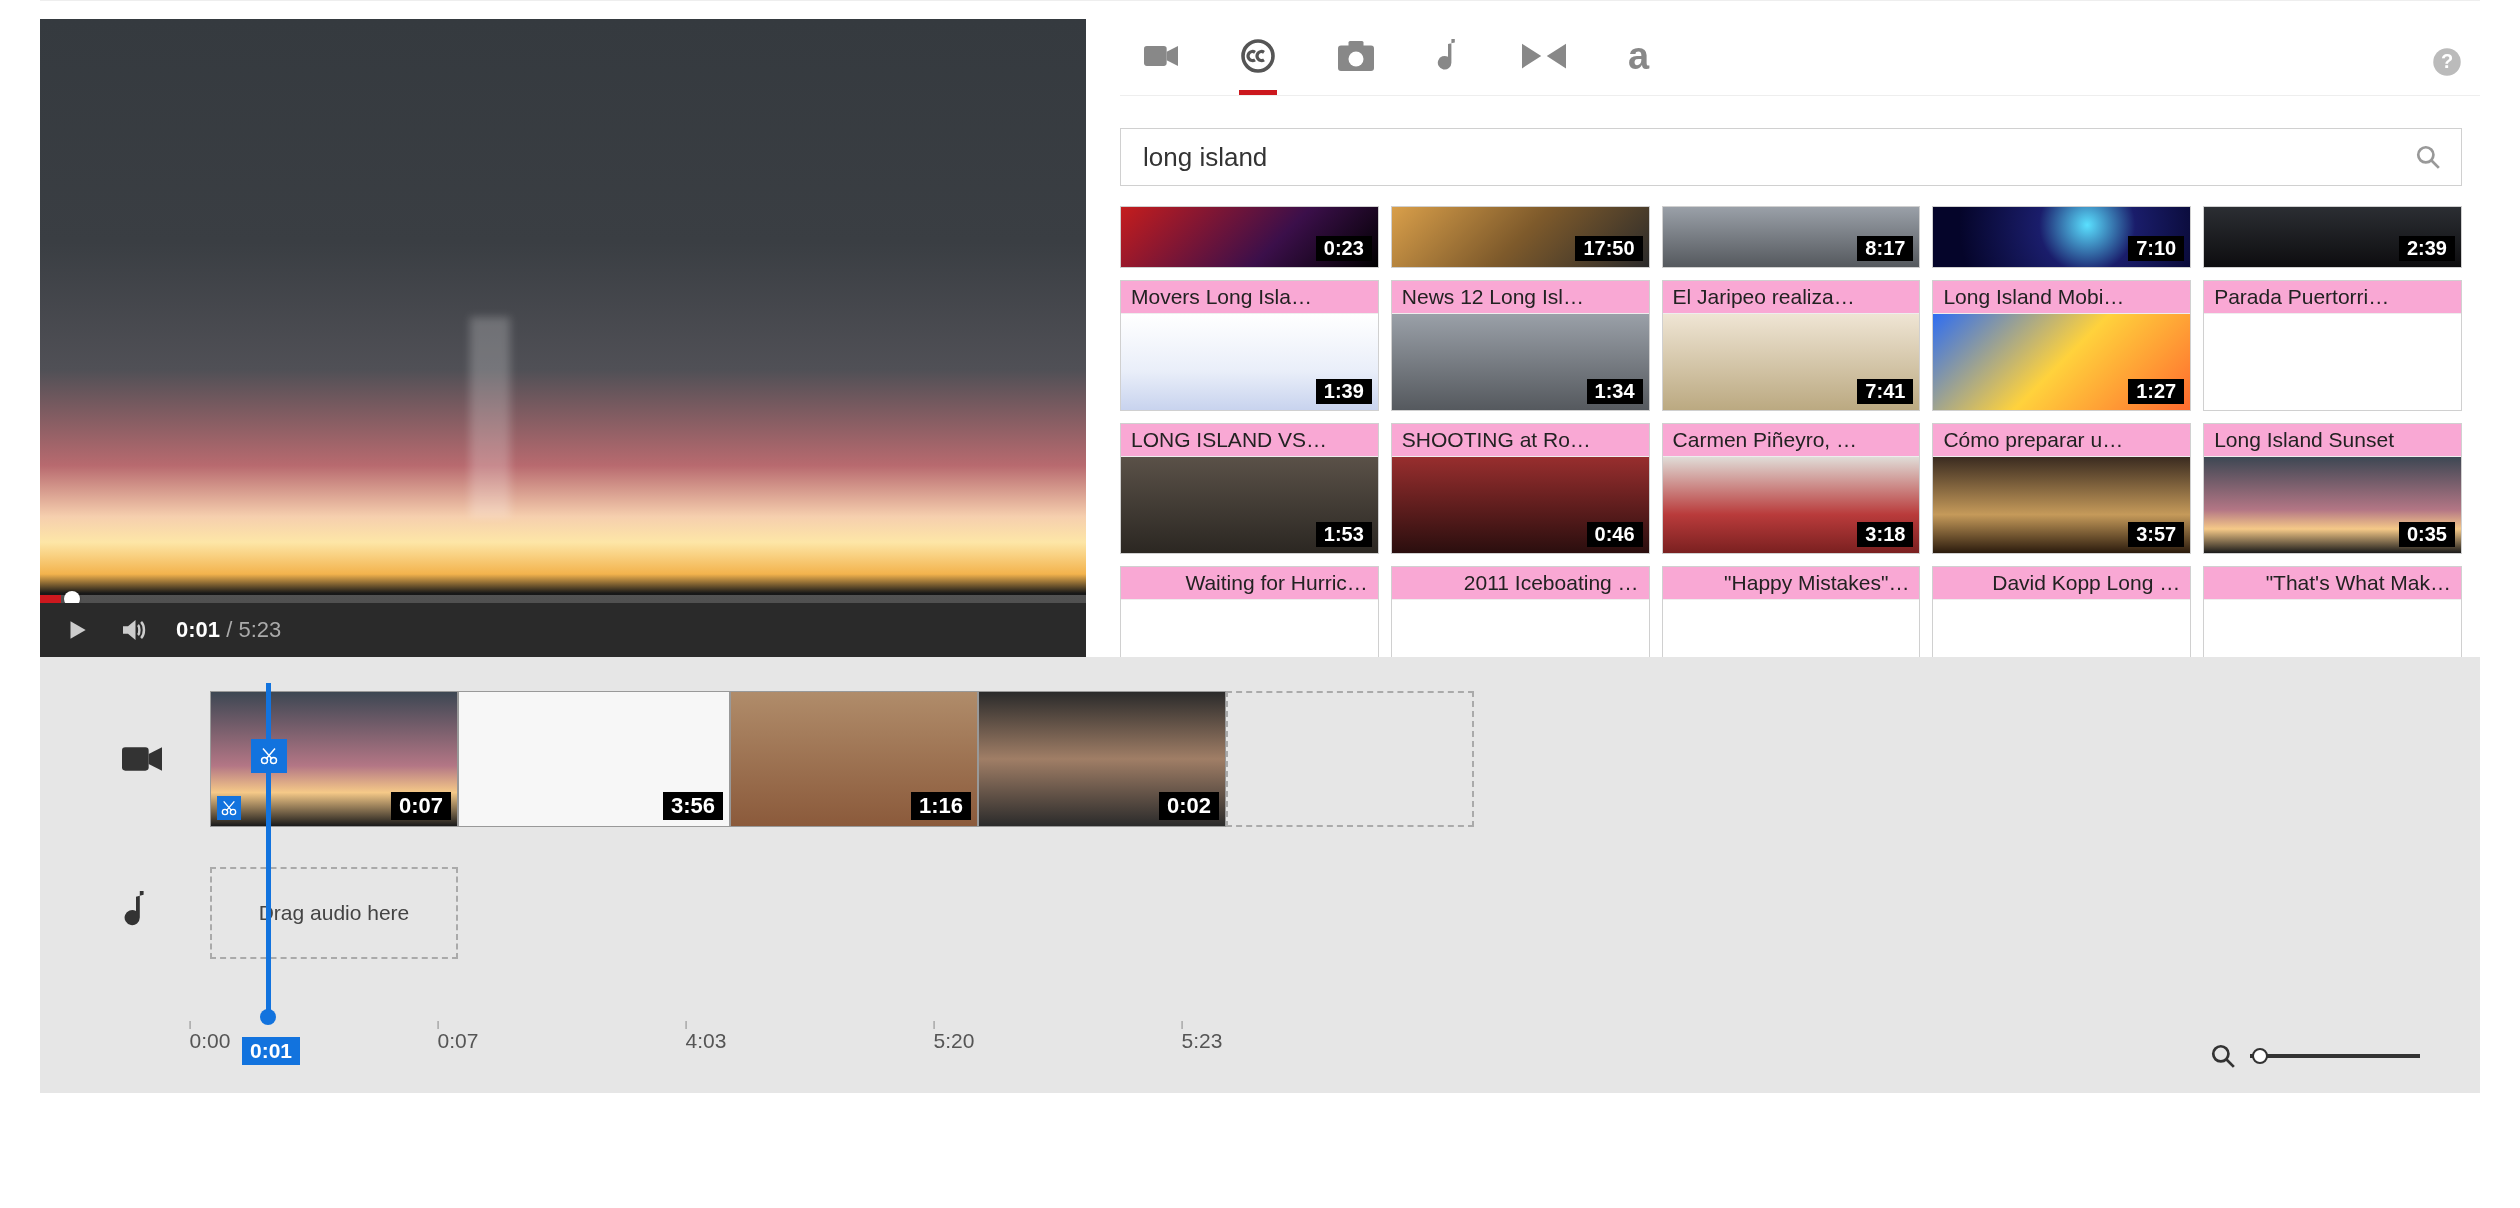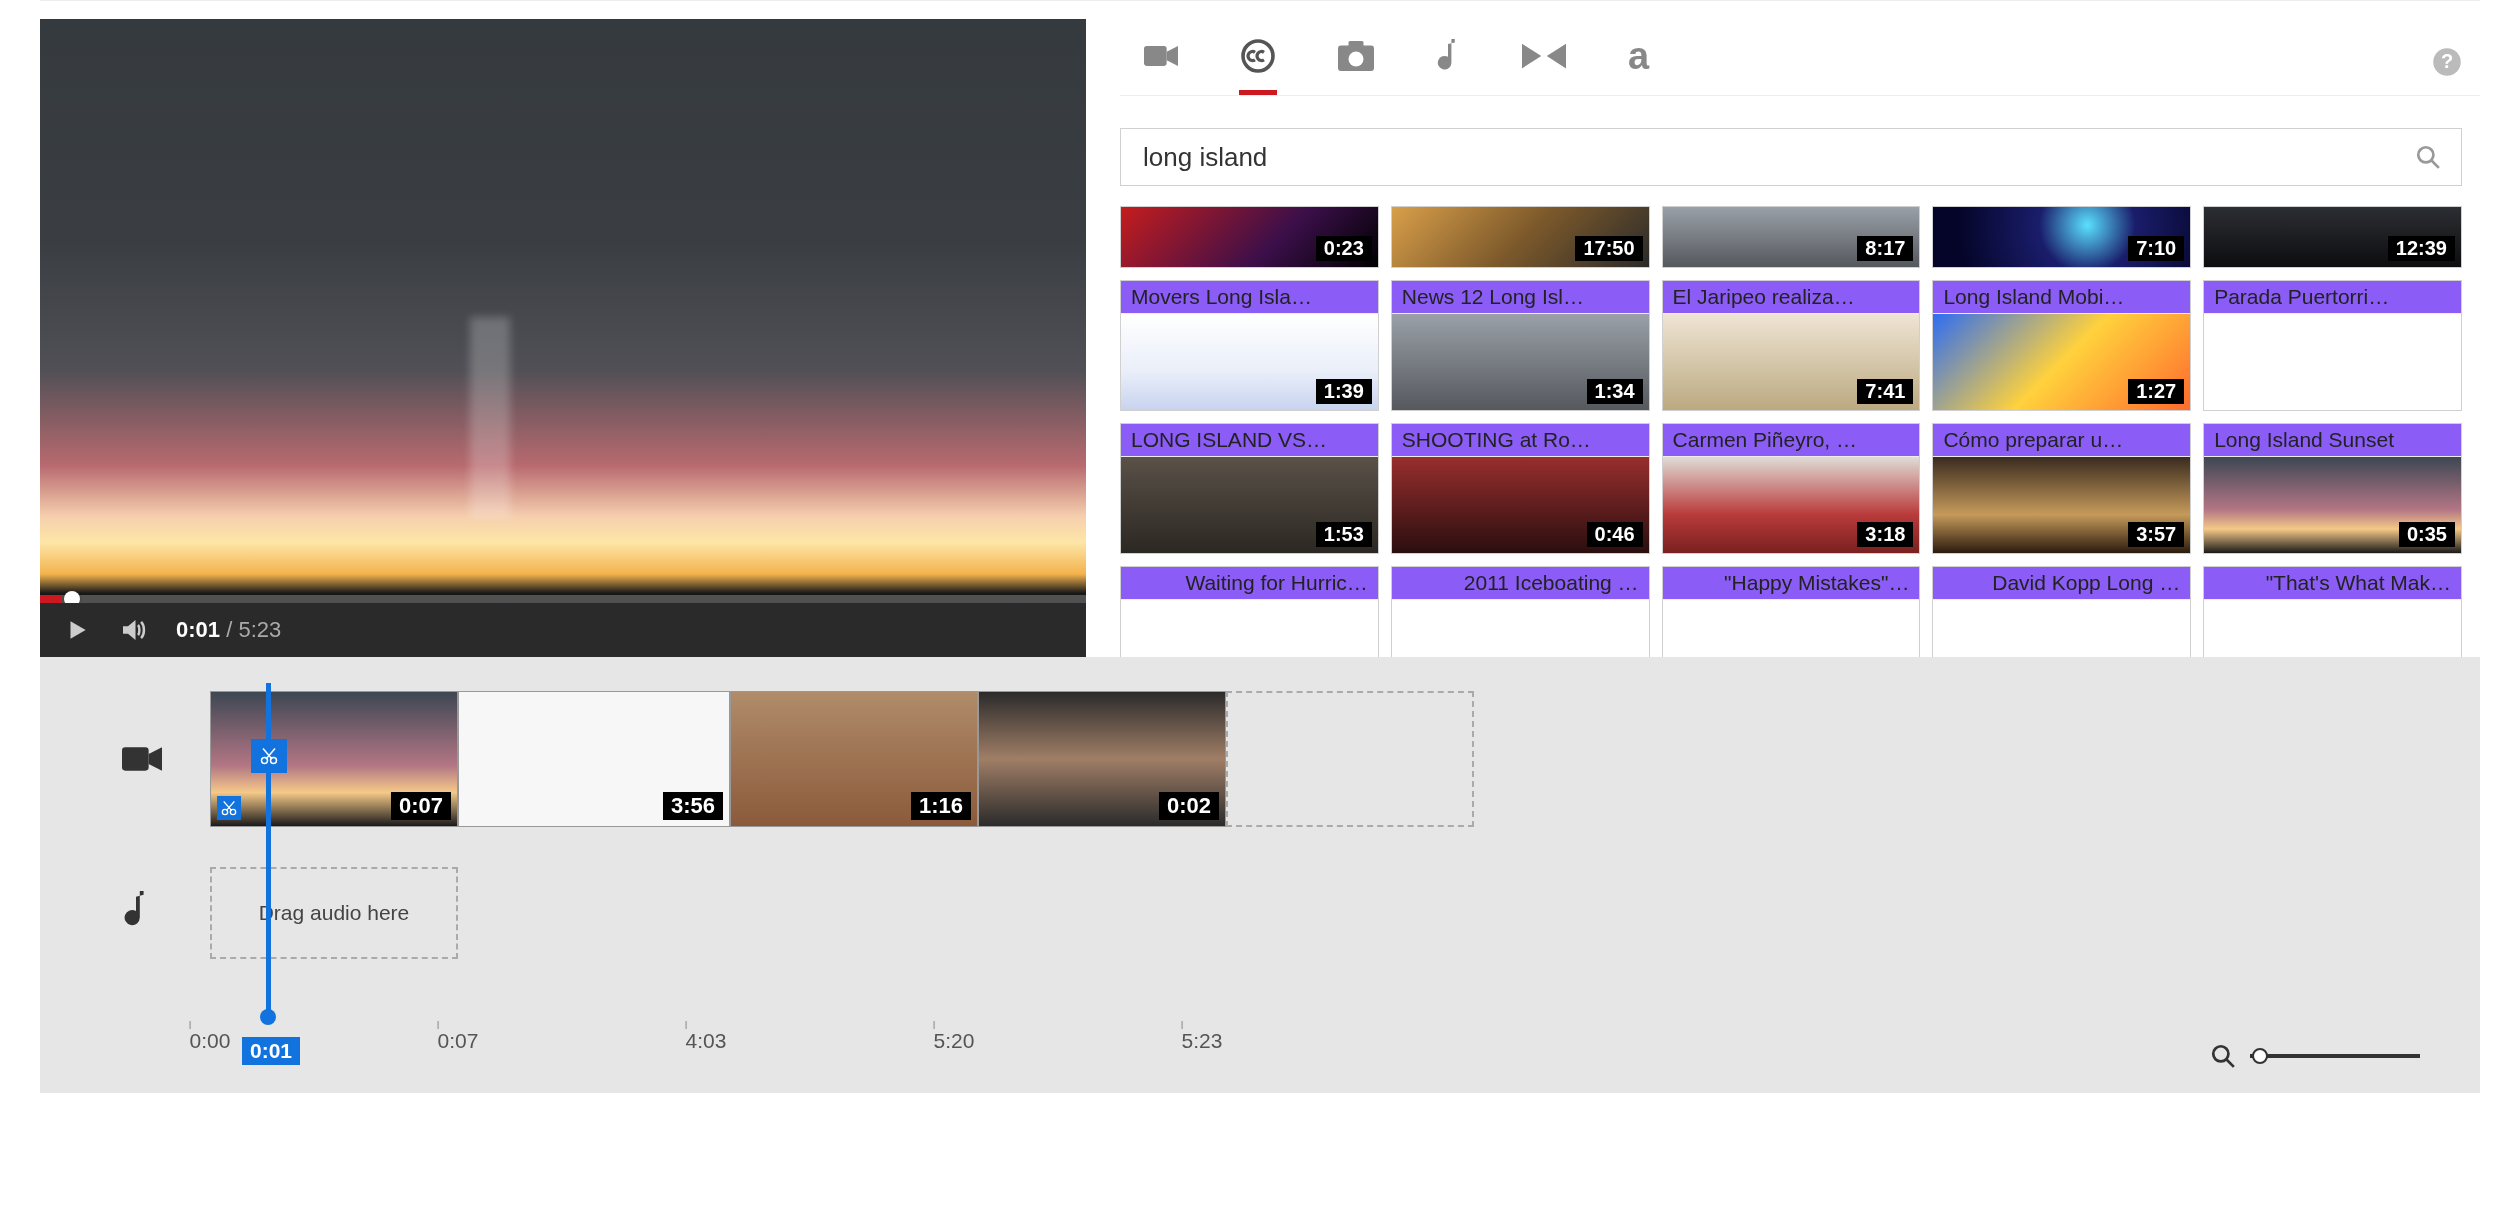--- a/index.html
+++ b/index.html
@@ -38,21 +38,21 @@
   .tab { color: var(--tab-icon); padding: 8px 6px 20px; position:relative; }
   .tab.active { color: #555; }
   .tab.active::after { content:""; position:absolute; left:10%; right:10%; bottom:-1px; height:5px; background: var(--accent-red); }
   .tabs .help { margin-left:auto; color:#999; padding-right: 18px; }
   .search-wrap { margin: 32px 18px 20px 0; border:1px solid var(--border); display:flex; align-items:center; height:58px; padding:0 20px; background:#fff; }
   .search-wrap input { flex:1; border:none; outline:none; font-size:26px; color:#333; background:transparent; }
   .search-wrap .mag { color:#999; }
   .grid { display:flex; flex-direction:column; gap:12px; margin-right:18px; overflow:hidden; flex:1; }
   .row { display:flex; gap:12px; }
   .card { flex:1; display:flex; flex-direction:column; border:1px solid var(--border); background:#fff; }
-  .card .title { font-size:21px; padding:4px 10px; border-bottom:1px solid #eee; white-space:nowrap; overflow:hidden; text-overflow:ellipsis; background:#8b5cf6;}
+  .card .title { font-size:21px; padding:4px 10px; border-bottom:1px solid #eee; white-space:nowrap; overflow:hidden; text-overflow:ellipsis; background:#f9a8d4;}
   .thumb { flex:1; position:relative; min-height:96px; }
   .thumb .dur { position:absolute; right:6px; bottom:6px; background:#000; color:#fff; font-weight:700; font-size:20px; padding:1px 8px; }
   .thumb .fill { position:absolute; inset:0; }
   .row.short .thumb { min-height:60px; }
 
   
   .timeline-wrap { background: var(--gray-bg); padding: 34px 0 40px 0; position:relative; }
   .timeline { position: relative; margin-left: 170px; margin-right: 80px; }
   .track-head { position:absolute; left:-88px; color:#333; }
   .video-track { position:relative; height: 136px; display:flex; align-items:center; }
@@ -207,21 +207,21 @@
           </div>
           <div class="card noTitle">
             <div class="thumb">
                 <div class="fill t-comet"></div>
                 <div class="dur">7:10</div>
               </div>
           </div>
           <div class="card noTitle">
             <div class="thumb">
                 <div class="fill t-train"></div>
-                <div class="dur">12:39</div>
+                <div class="dur">2:39</div>
               </div>
           </div>
         </div>
 
         <div class="row">
           <div class="card">
             <div class="title">Movers Long Isla…</div>
             <div class="thumb">
                 <div class="fill t-movers"></div>
                 <div class="dur">1:39</div>

